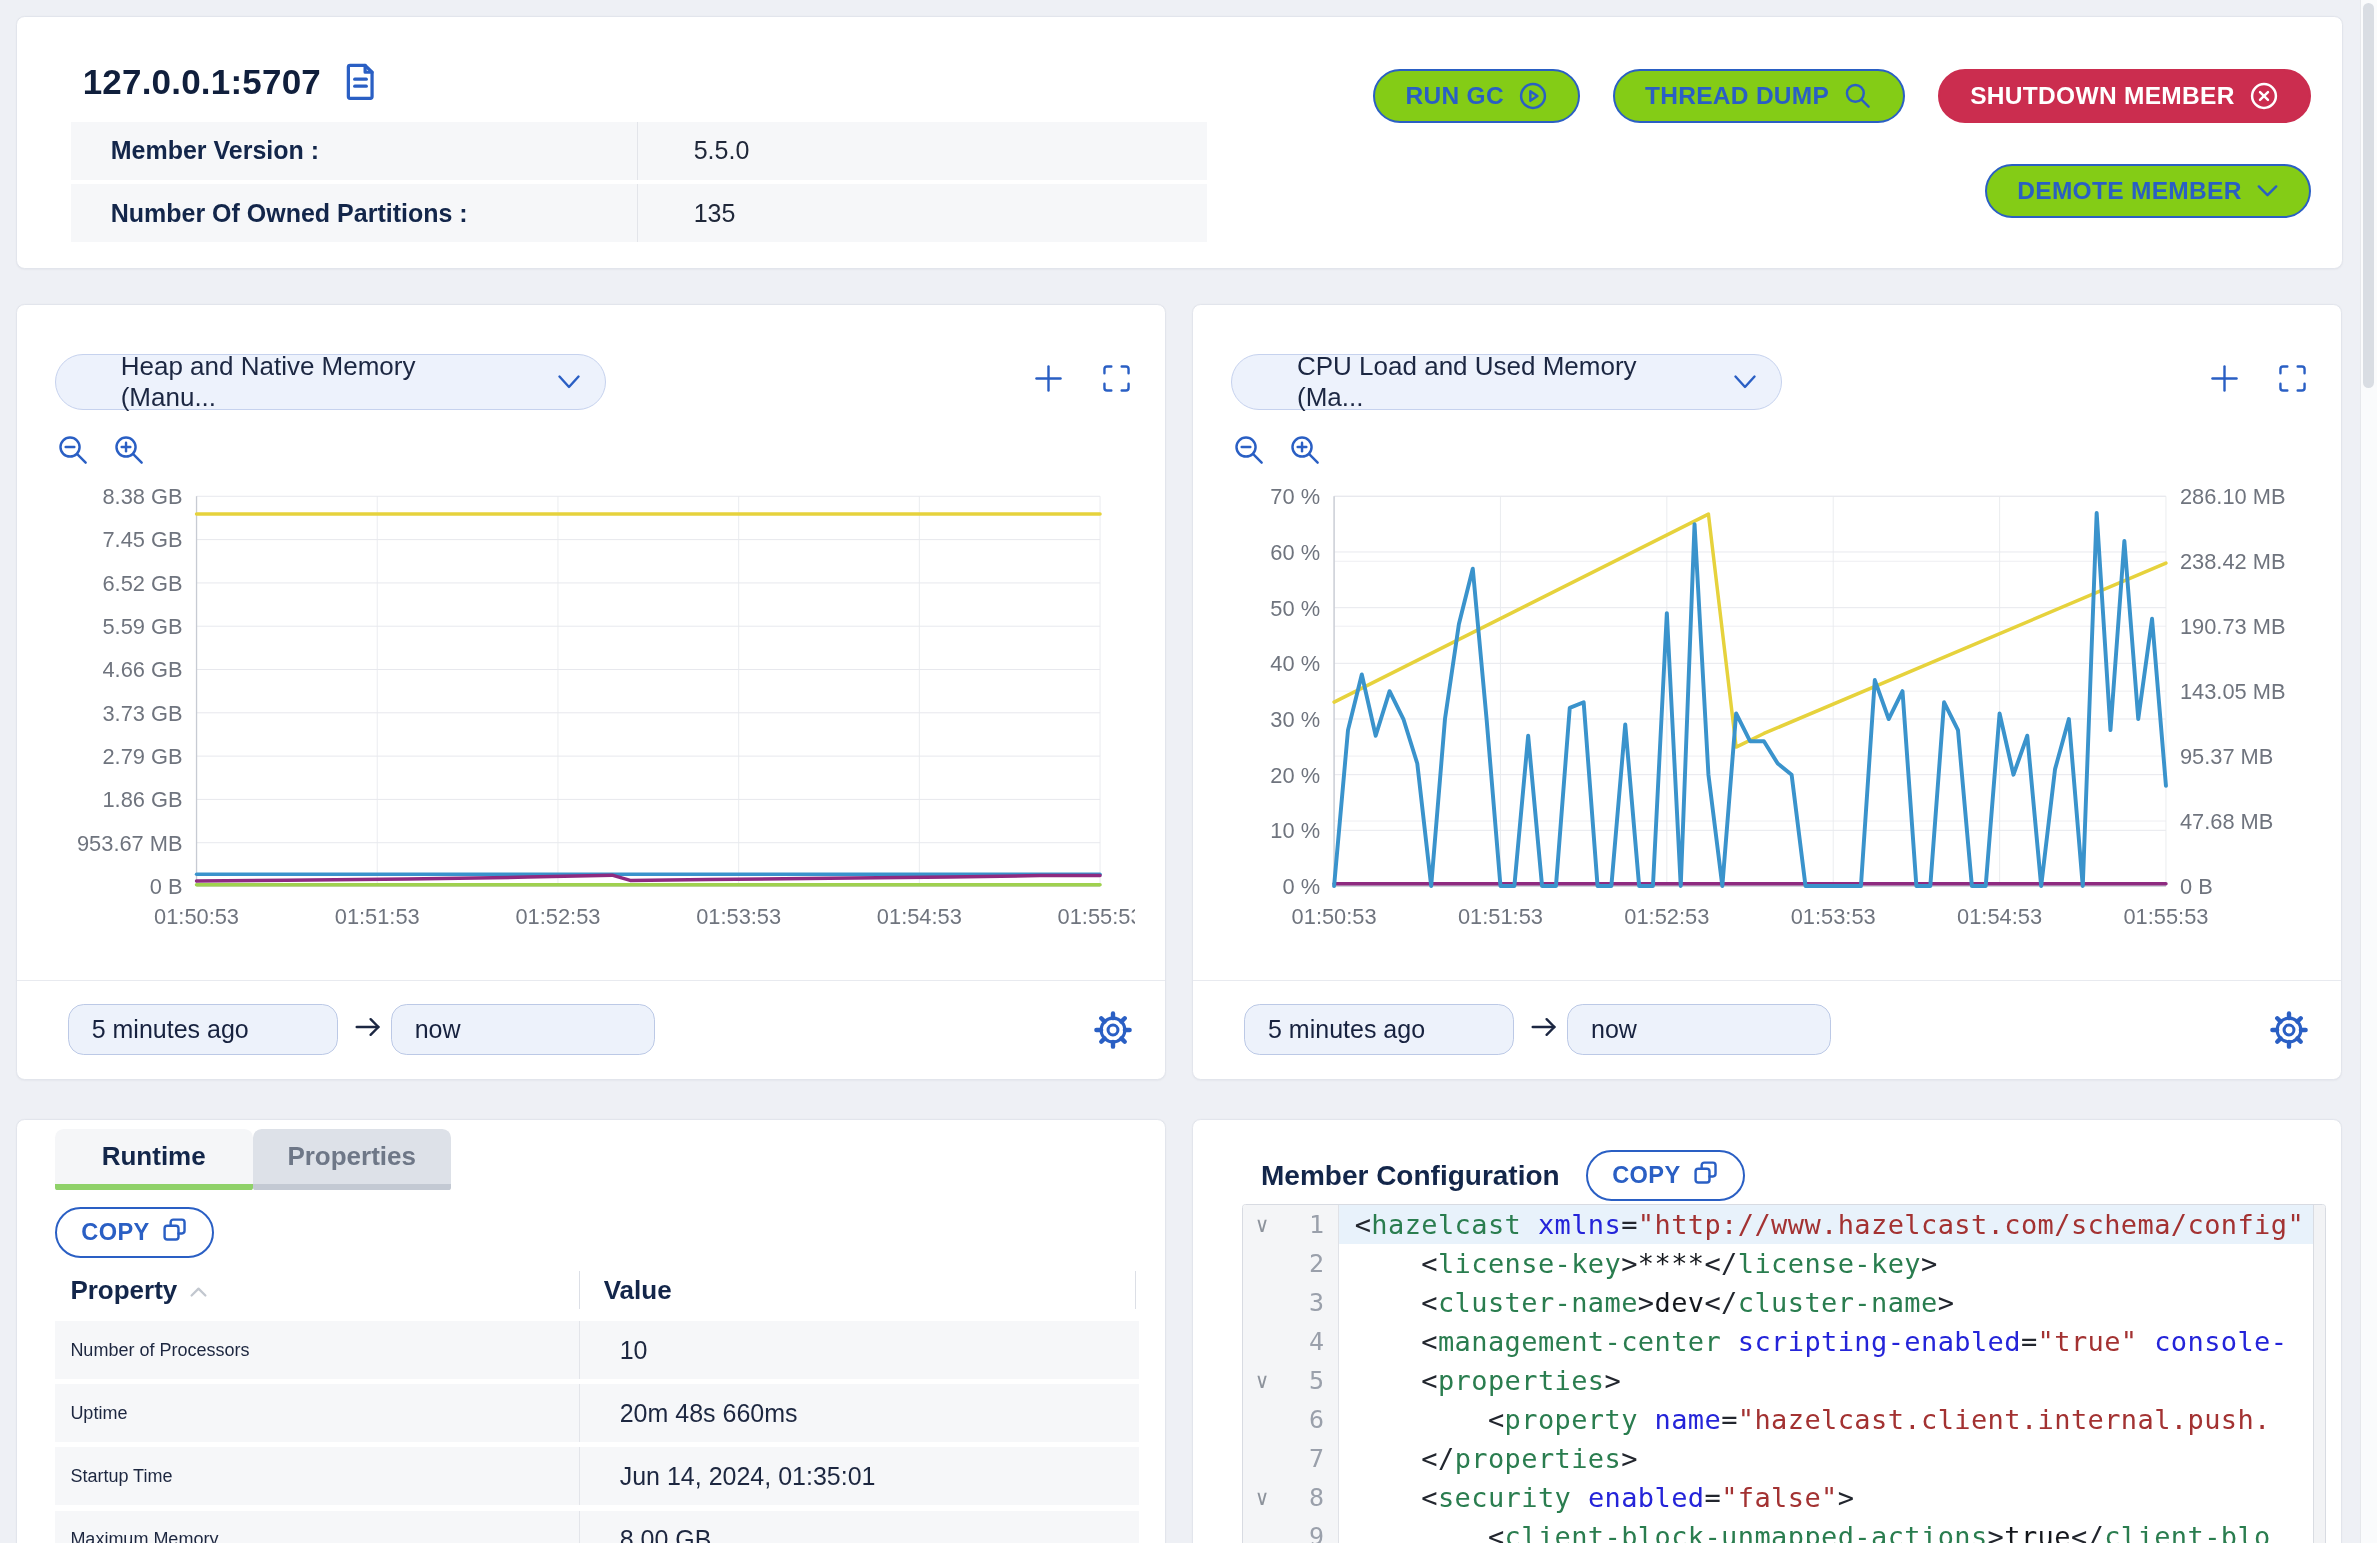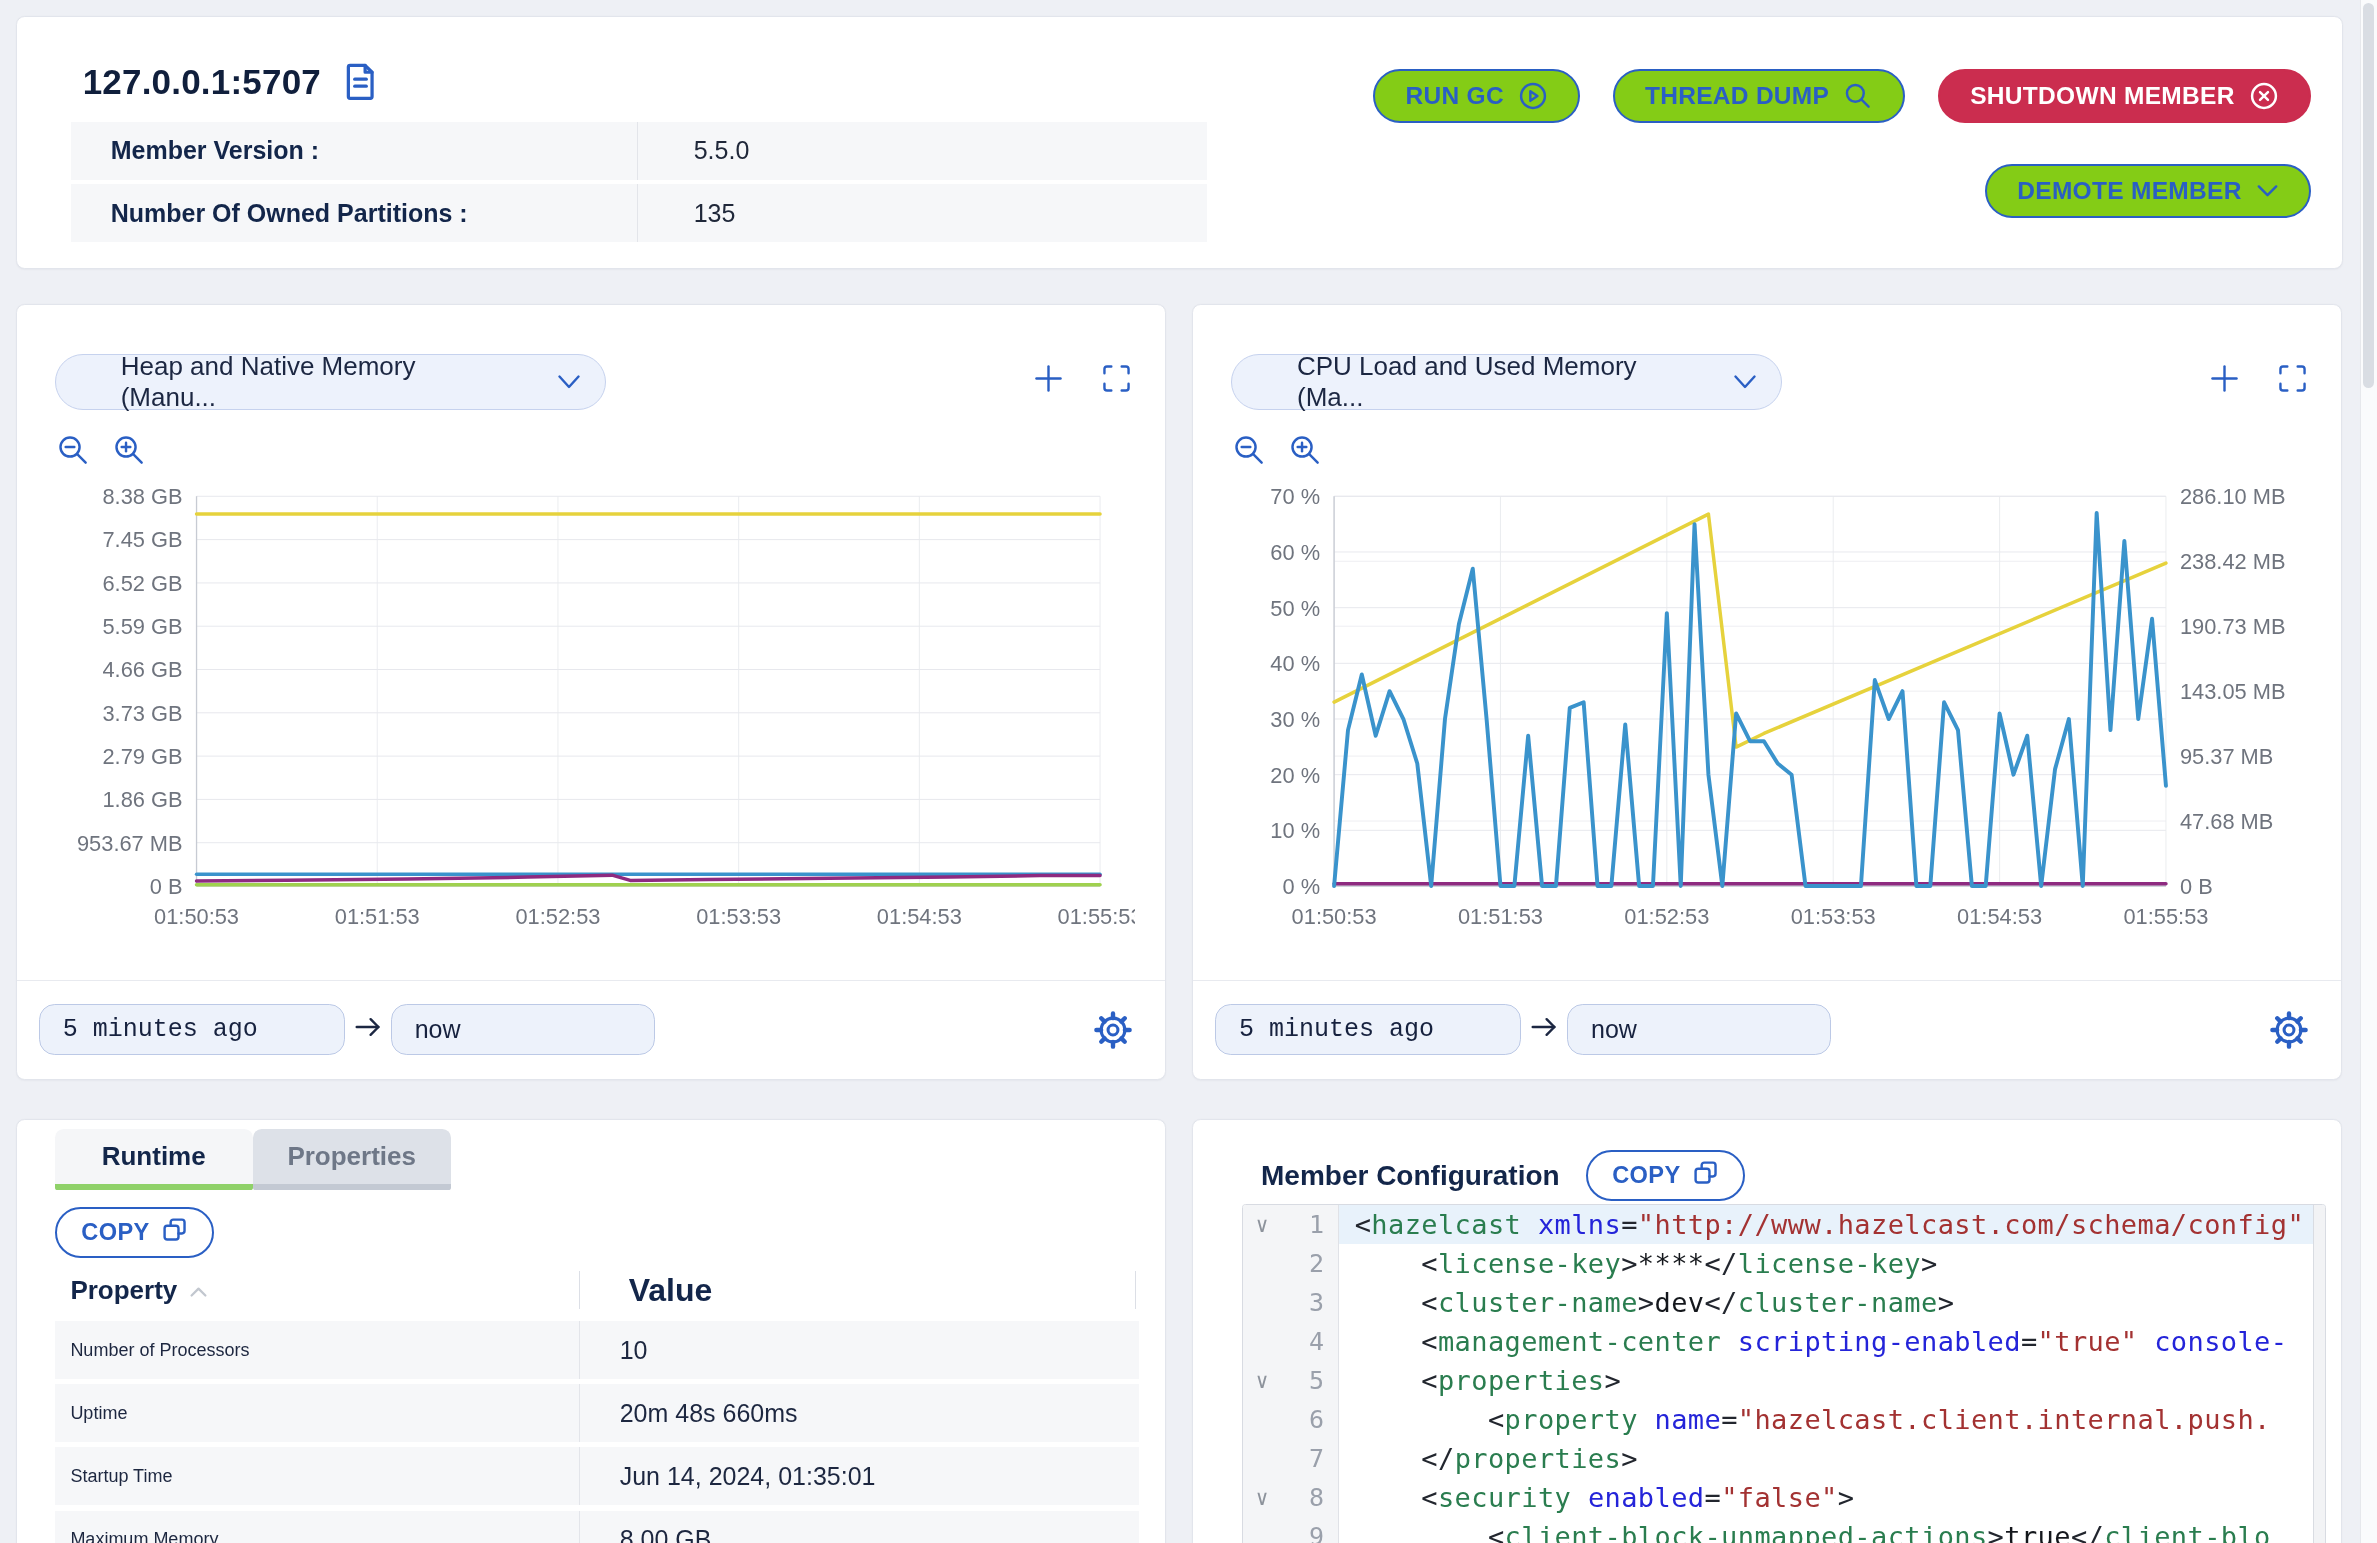--- a/index.html
+++ b/index.html
@@ -49,21 +49,21 @@
   .zoom-actions { position:absolute; left:40px; top:129px; display:flex; gap:23px; align-items:center; }
   .icon-btn { cursor:pointer; display:inline-flex; }
   .chart-svg { position:absolute; left:31px; top:177px; width:1087px; height:469px; }
   .tick { font-size:25px; fill:#6f747e; font-family:"Liberation Sans", sans-serif; }
   .card-footer { position:absolute; left:0; top:675px; width:100%; height:101px; border-top:0.9px solid #e8eaef; }
   .time-input {
     position:absolute; top:23px; height:51px; background:#edf2fb; border:1.3px solid #bcc9e6;
     border-radius:15.7px; display:flex; align-items:center; padding-left:23px;
     font-size:25px; color:#17223f; cursor:text;
   }
-  .time-from { left:22px; width:306px;font-family:Liberation Mono, monospace; }
+  .time-from { left:51px; width:270px; }
   .time-to { left:374px; width:264px; }
   .arrow-wrap { position:absolute; left:336px; top:33px; }
   .gear-wrap { position:absolute; right:33px; top:30px; }
   
   .runtime-card { left:15.7px; top:1119px; width:1150px; height:542px; }
   .tabs { position:absolute; left:38px; top:8.7px; display:flex; }
   .tab {
     min-width:198px; height:61px; display:flex; align-items:center; justify-content:center;
     font-size:26px; font-weight:700; cursor:pointer; border-radius:8.7px 8.7px 2.6px 2.6px;
     padding:0 26px;
@@ -71,21 +71,21 @@
   .tab.active { background:#f5f6f8; color:#13264a; border-bottom:6.1px solid #8fd169; }
   .tab.inactive { background:#dde1e8; color:#6e7787; border-bottom:6.1px solid #c3c9d3; }
   .copy-btn {
     height:51px; border:2.2px solid #2a5fc4; border-radius:873px; background:#fff;
     display:inline-flex; align-items:center; gap:12.2px; padding:0 24.5px;
     font-size:23.6px; font-weight:700; color:#2a5fc4; letter-spacing:0.4px; cursor:pointer;
   }
   .runtime-copy { position:absolute; left:38px; top:87px; }
   .table-head { position:absolute; left:38px; top:149px; width:1084px; height:42px; display:flex; align-items:center; }
   .th-property { padding-left:15.7px; font-size:26px; font-weight:700; color:#13264a; display:flex; align-items:center; gap:12.2px; width:524px; }
-  .th-value { padding-left:50px; font-size:32px; font-weight:700; color:#13264a; }
+  .th-value { padding-left:25px; font-size:26px; font-weight:700; color:#13264a; }
   .head-div { position:absolute; top:1.7px; height:38px; width:0; border-left:1.3px solid #dcdfe6; }
   .rt-rows { position:absolute; left:38px; top:201px; width:1084px; }
   .rt-row { height:58px; margin-bottom:5.2px; background:#f6f7f9; display:flex; align-items:stretch; }
   .rt-prop { width:524px; padding-left:15.7px; display:flex; align-items:center; font-size:18px; color:#1d2740; }
   .rt-val { flex:1; border-left:0.9px solid #e3e5ea; padding-left:40px; display:flex; align-items:center; font-size:25px; color:#1d2740; }
   
   .config-card { left:1192px; top:1119px; width:1150px; height:542px; }
   .config-head { position:absolute; left:68px; top:30px; display:flex; align-items:center; gap:26px; }
   .config-title { font-size:28px; font-weight:700; color:#13264a; }
   .code-box {

